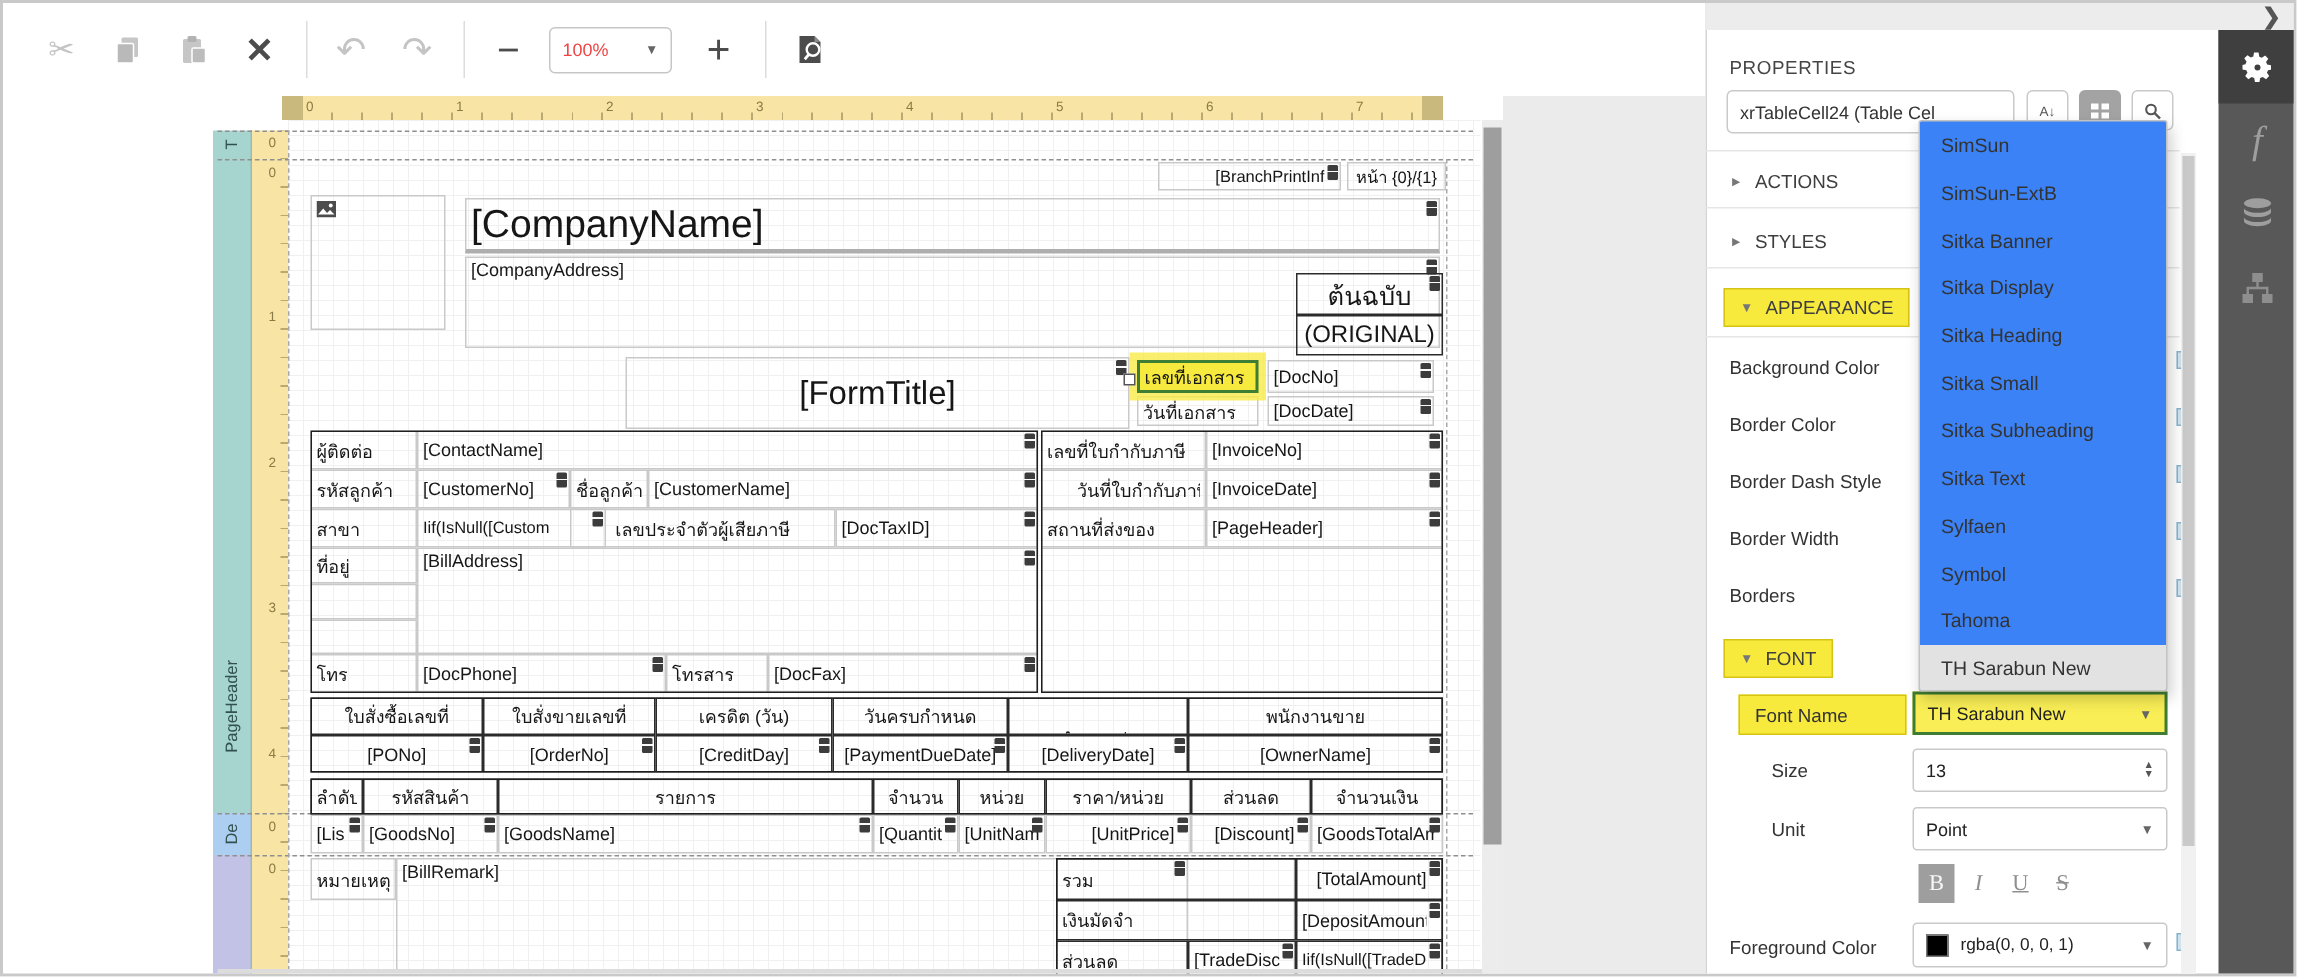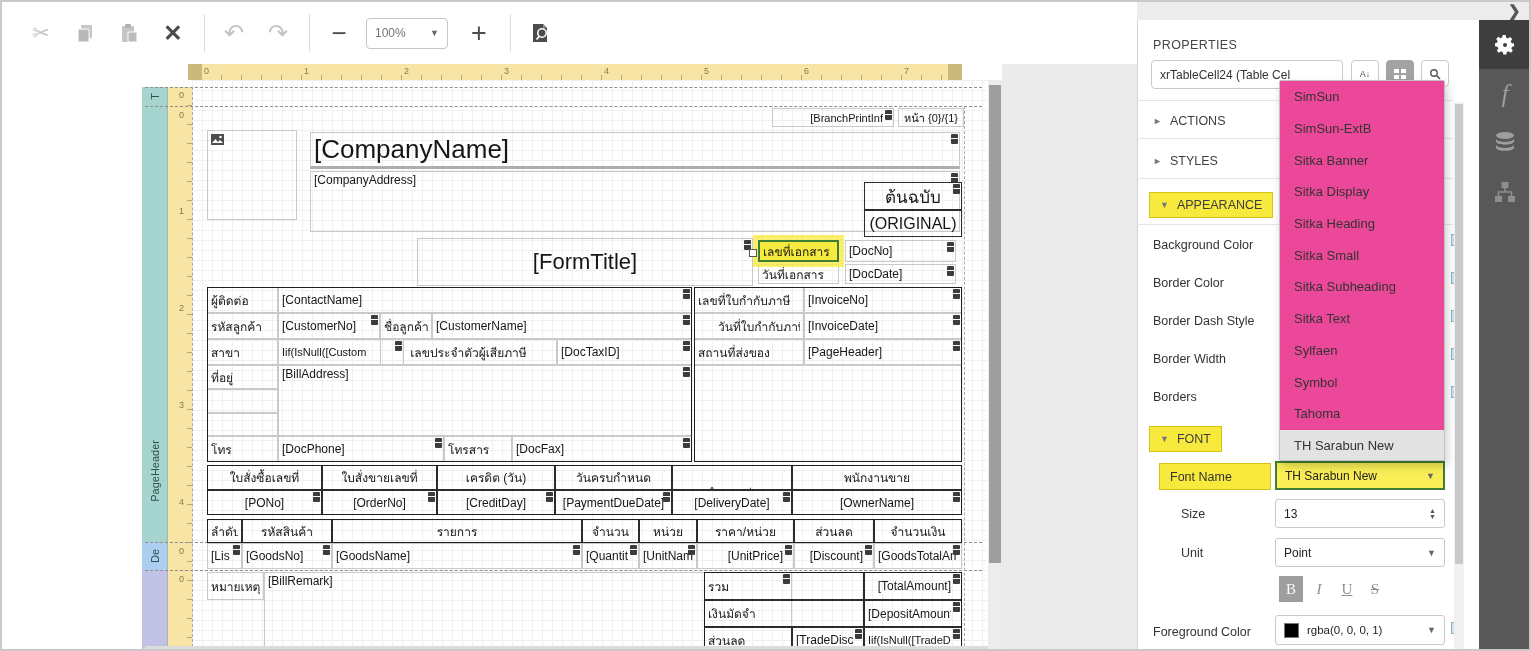--- a/index.html
+++ b/index.html
@@ -5,21 +5,21 @@
   html,body{margin:0;padding:0;background:#e9e9e9;}
   *{box-sizing:border-box;}
   #app{position:relative;width:1531px;height:651px;background:#ffffff;border:2px solid #c9c9c9;
        font-family:"Liberation Sans",sans-serif;overflow:hidden;}
   
   #toolbar{position:absolute;left:0;top:0;width:1135px;height:62px;background:#fff;display:flex;align-items:center;padding-left:22px;}
   .tbtn{width:34px;height:34px;display:flex;align-items:center;justify-content:center;margin-right:10px;border-radius:3px;font-size:21px;color:#4c4c4c;}
   .tbtn.dis{color:#c4c4c4;}
   .tsep{width:1px;height:38px;background:#dcdcdc;margin:0 12px 0 4px;}
   #zoom-combo{width:82px;height:31px;border:1px solid #c6c6c6;border-radius:4px;display:flex;align-items:center;padding:0 8px;margin-right:14px;background:#fff;}
-  #zoom-combo .zv{font-size:12px;color:#737373;flex:1;}
+  #zoom-combo .zv{font-size:12px;color:#ef4444;flex:1;}
   .caret{font-size:9px;color:#666;}
   .icon-svg{display:block;}
   
   #bands{position:absolute;left:140px;top:85px;width:26px;height:566px;}
   .band{position:absolute;left:0;width:26px;display:flex;align-items:center;justify-content:center;border-right:1px solid #9db8b5;}
   .band span{writing-mode:vertical-rl;transform:rotate(180deg);font-size:11px;color:#31504e;white-space:nowrap;overflow:hidden;}
   #vruler{position:absolute;left:166px;top:85px;width:24px;height:566px;background:#f8e4a4;}
   #vruler::after{content:"";position:absolute;top:0;bottom:0;right:0;width:5px;
      background:repeating-linear-gradient(180deg,transparent 0 18px,#b9a96e 18px 19px);}
   .vnum{position:absolute;right:8px;font-size:9px;color:#8a7a45;}
@@ -74,21 +74,21 @@
        display:flex;align-items:center;padding:0 8px;font-size:12px;color:#222;}
   .fld .caret{margin-left:auto;}
   #font-name-combo{background:#f9ee55;border:2px solid #3e7d34;border-radius:0;}
   #font-name-label{left:21px;top:461px;width:112px;height:27px;font-size:12.5px;}
   .spin{margin-left:auto;display:flex;flex-direction:column;line-height:6px;font-size:7px;color:#555;}
   .stylebtn{position:absolute;top:574px;width:24px;height:26px;display:flex;align-items:center;justify-content:center;
       font-family:"Liberation Serif",serif;font-size:15px;color:#8f8f8f;}
   .stylebtn.active{background:#9e9e9e;color:#f7f7f7;}
   .swatch{width:15px;height:15px;background:#000;border:1px solid #777;margin-right:8px;flex:none;}
   
-  #font-dropdown{position:absolute;left:1277px;top:78px;width:166px;height:381px;background:#ec4899;border:1px solid #c2c2c2;
+  #font-dropdown{position:absolute;left:1277px;top:78px;width:166px;height:381px;background:#3b82f6;border:1px solid #c2c2c2;
       box-shadow:2px 5px 10px rgba(0,0,0,.2);z-index:30;border-radius:2px;overflow:hidden;}
   .dd-item{height:31.7px;display:flex;align-items:center;padding-left:14px;font-size:13px;color:#333;}
   .dd-item.selected{background:#e2e2e2;}
   
   #sidebar{position:absolute;left:1477px;top:18px;width:52px;height:633px;background:#585858;z-index:40;}
   .side-item{width:52px;height:49px;display:flex;align-items:center;justify-content:center;}
   .side-item.active{background:#3f3f3f;}
   .fglyph{font-family:"Liberation Serif",serif;font-style:italic;font-size:26px;color:#9e9e9e;}
 </style>
 </head>

